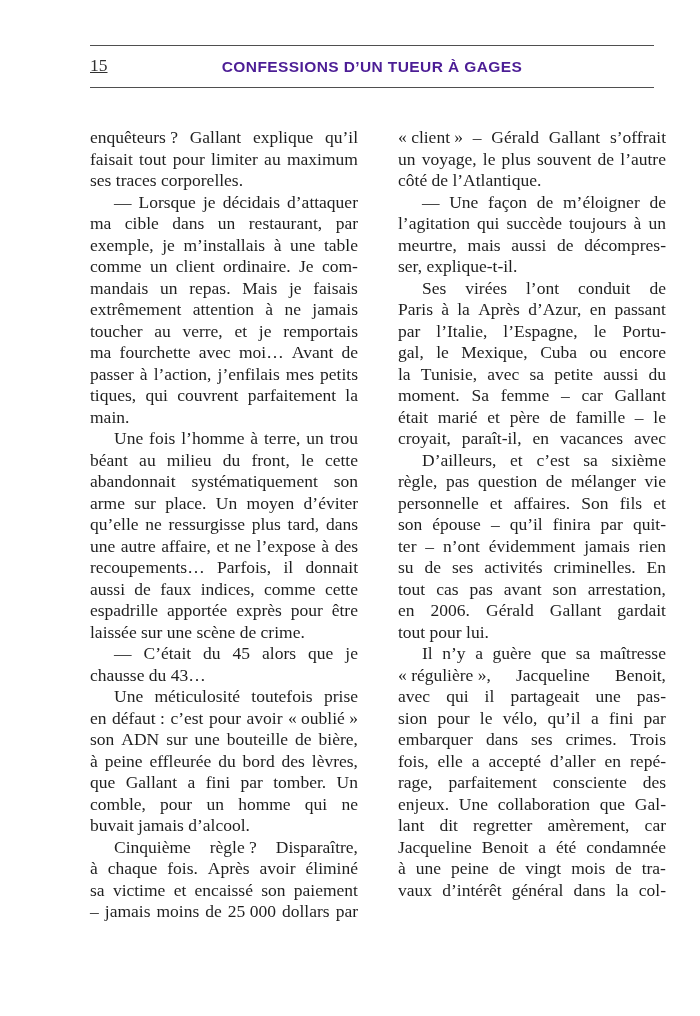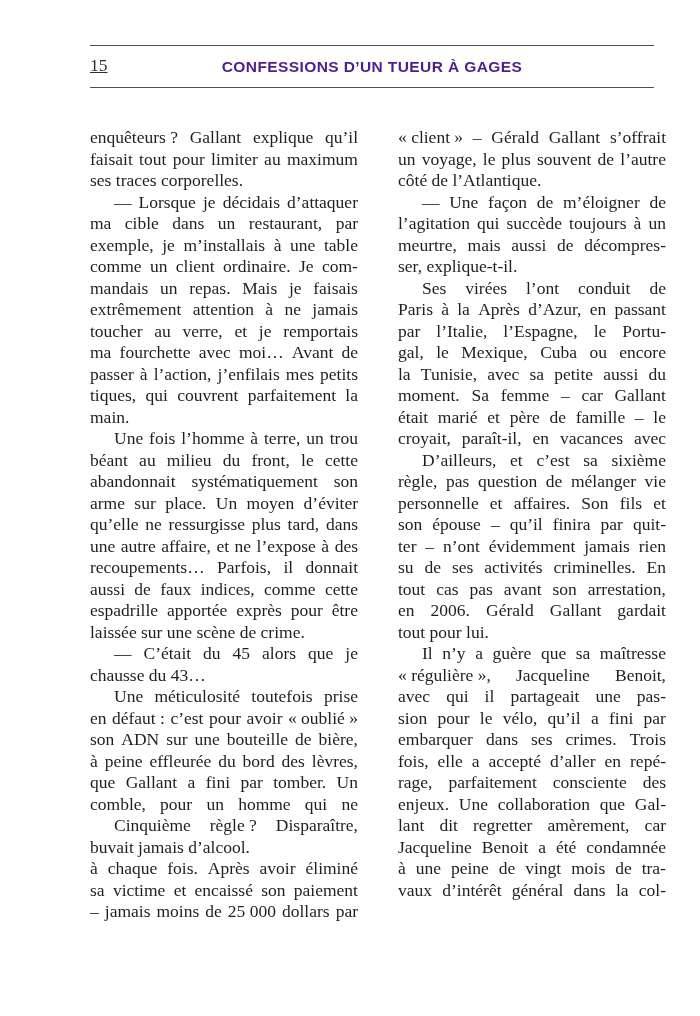--- a/index.html
+++ b/index.html
@@ -256,26 +256,26 @@
       <span>Un</span>
     </div>
     <div class="line">
       <span>comble,</span>
       <span>pour</span>
       <span>un</span>
       <span>homme</span>
       <span>qui</span>
       <span>ne</span>
     </div>
+    <div class="line end">buvait jamais d’alcool.</div>
     <div class="line indent">
       <span>Cinquième</span>
       <span>règle&nbsp;?</span>
       <span>Disparaître,</span>
     </div>
-    <div class="line end">buvait jamais d’alcool.</div>
     <div class="line">
       <span>à</span>
       <span>chaque</span>
       <span>fois.</span>
       <span>Après</span>
       <span>avoir</span>
       <span>éliminé</span>
     </div>
     <div class="line">
       <span>sa</span>

